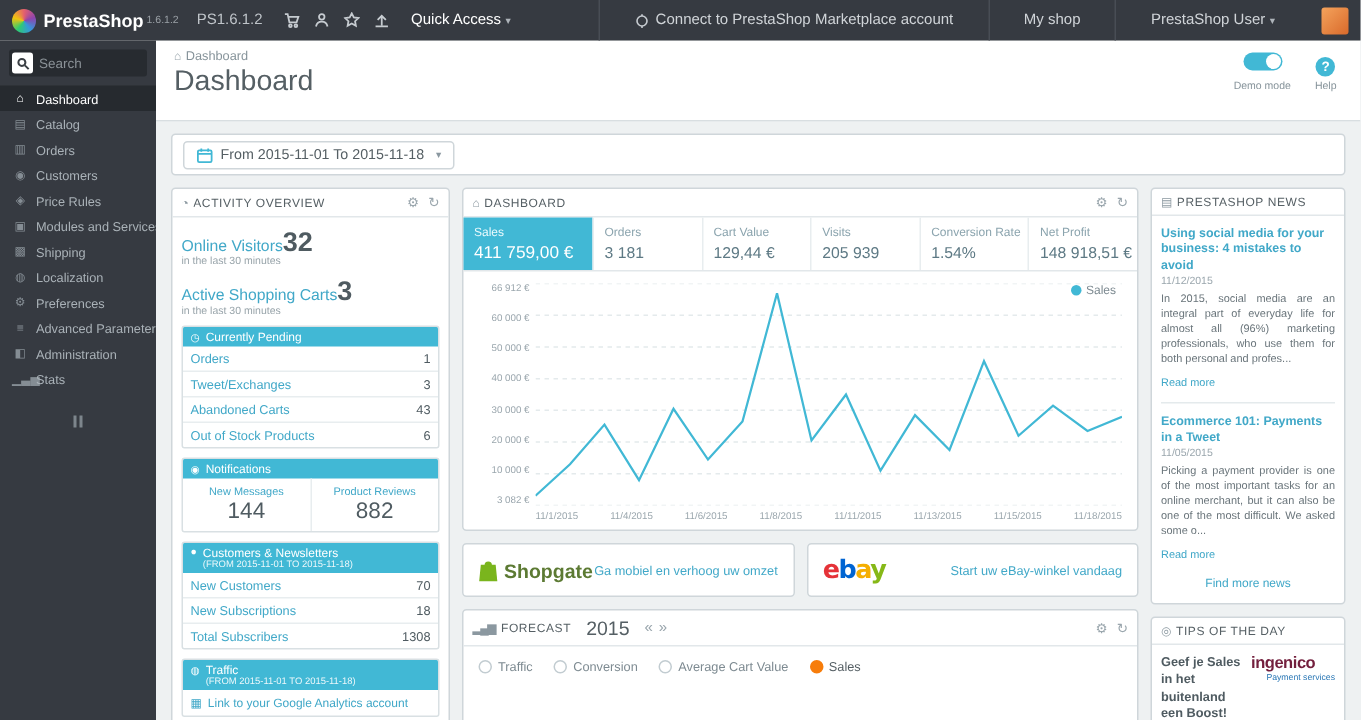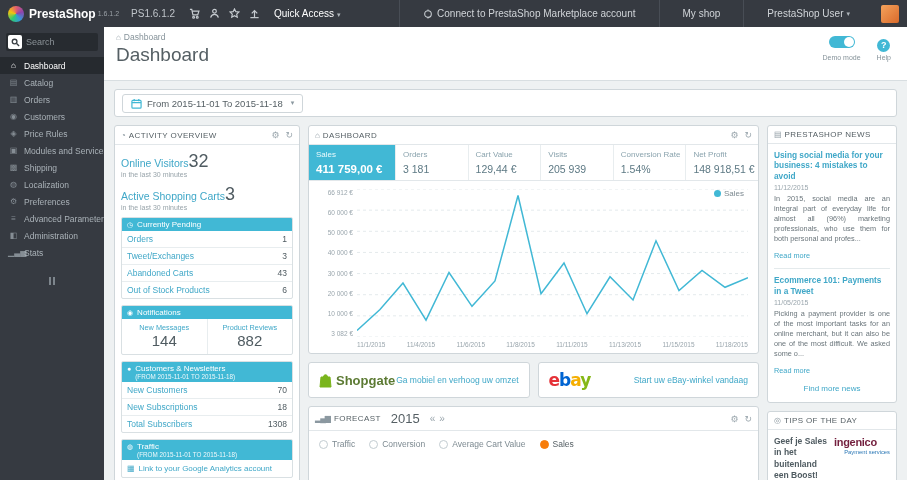--- a/index.html
+++ b/index.html
@@ -67,21 +67,21 @@
   .p-head{display:flex;align-items:center;gap:4px;padding:4px 6px;border-bottom:1px solid #e2e7ea;color:#555f64}
   .p-icon{font-size:8px;color:#8b98a0;flex:none;letter-spacing:-1px}
   .p-title{font-size:8px;font-weight:normal;letter-spacing:.4px;flex:1;white-space:nowrap;overflow:hidden}
   .p-actions{display:flex;gap:6px;color:#9aa6ad;font-size:9px}
   .p-actions span{cursor:pointer}
 
   
   .a-body{padding:6px}
   .a-kpi{display:flex;justify-content:flex-start;align-items:baseline;cursor:pointer}
   .a-kpi .lab{color:#41a8c8;font-size:10.5px}
-  .a-kpi .val{color:#4f5b61;font-size:18px;font-weight:400}
+  .a-kpi .val{color:#4f5b61;font-size:18px;font-weight:700}
   .a-sub{font-size:7px;color:#98a4aa;margin:-1px 0 6px}
   .sec{border:1px solid #d9e0e3;border-radius:2px;margin-bottom:6px;overflow:hidden}
   .sec-head{background:#41b8d5;color:#fff;padding:2px 5px;font-size:8px;display:flex;gap:4px;align-items:flex-start}
   .sec-head .si{font-size:7px;margin-top:1px}
   .sec-sub{display:block;font-size:6.3px;opacity:.9}
   .s-row{display:flex;justify-content:space-between;padding:3px 5px;border-bottom:1px solid #e8edef;font-size:8.5px;cursor:pointer}
   .s-row:last-child{border-bottom:none}
   .s-row .lab{color:#41a8c8}
   .s-row .val{color:#4f5b61}
   .notif-cells{display:flex}
@@ -92,21 +92,21 @@
   .ga-link{display:flex;gap:4px;padding:4px 5px;font-size:8px;color:#41a8c8;cursor:pointer;align-items:center}
 
   
   .kpi-row{display:flex;border-bottom:1px solid #e2e7ea}
   .kpi{flex:1;padding:5px 7px;border-left:1px solid #e8edef;min-width:0;cursor:pointer}
   .kpi:first-child{border-left:none;flex:1.25}
   .kpi-label{display:block;font-size:8px;color:#8ba4ae;white-space:nowrap}
   .kpi-value{display:block;font-size:10.5px;color:#5d7984;margin-top:4px;white-space:nowrap}
   .kpi.active{background:#41b8d5}
   .kpi.active .kpi-label{color:#eafafd}
-  .kpi.active .kpi-value{color:#fff;font-weight:bold;font-size:11.5px}
+  .kpi.active .kpi-value{color:#fff;font-weight:normal;font-size:11.5px}
   .chart-area{padding:8px 10px 2px}
   .chart{display:flex;gap:4px;height:148px}
   .yaxis{width:34px;display:flex;flex-direction:column;justify-content:space-between;text-align:right;font-size:6.5px;color:#9aa6ad}
   .plot{flex:1;position:relative}
   .plot svg{position:absolute;inset:0;width:100%;height:100%}
   .grid line{stroke:#e4eaec;stroke-dasharray:3 3}
   .sales-line{stroke:#41b8d5;stroke-width:1.5;fill:none}
   .legend{position:absolute;top:0;right:4px;display:flex;align-items:center;gap:3px;font-size:8px;color:#7d8a91;cursor:pointer}
   .dot{width:7px;height:7px;border-radius:50%;background:#41b8d5;display:inline-block}
   .xaxis{display:flex;justify-content:space-between;margin-left:38px;font-size:6.5px;color:#9aa6ad;padding:4px 0 3px;overflow:hidden}

